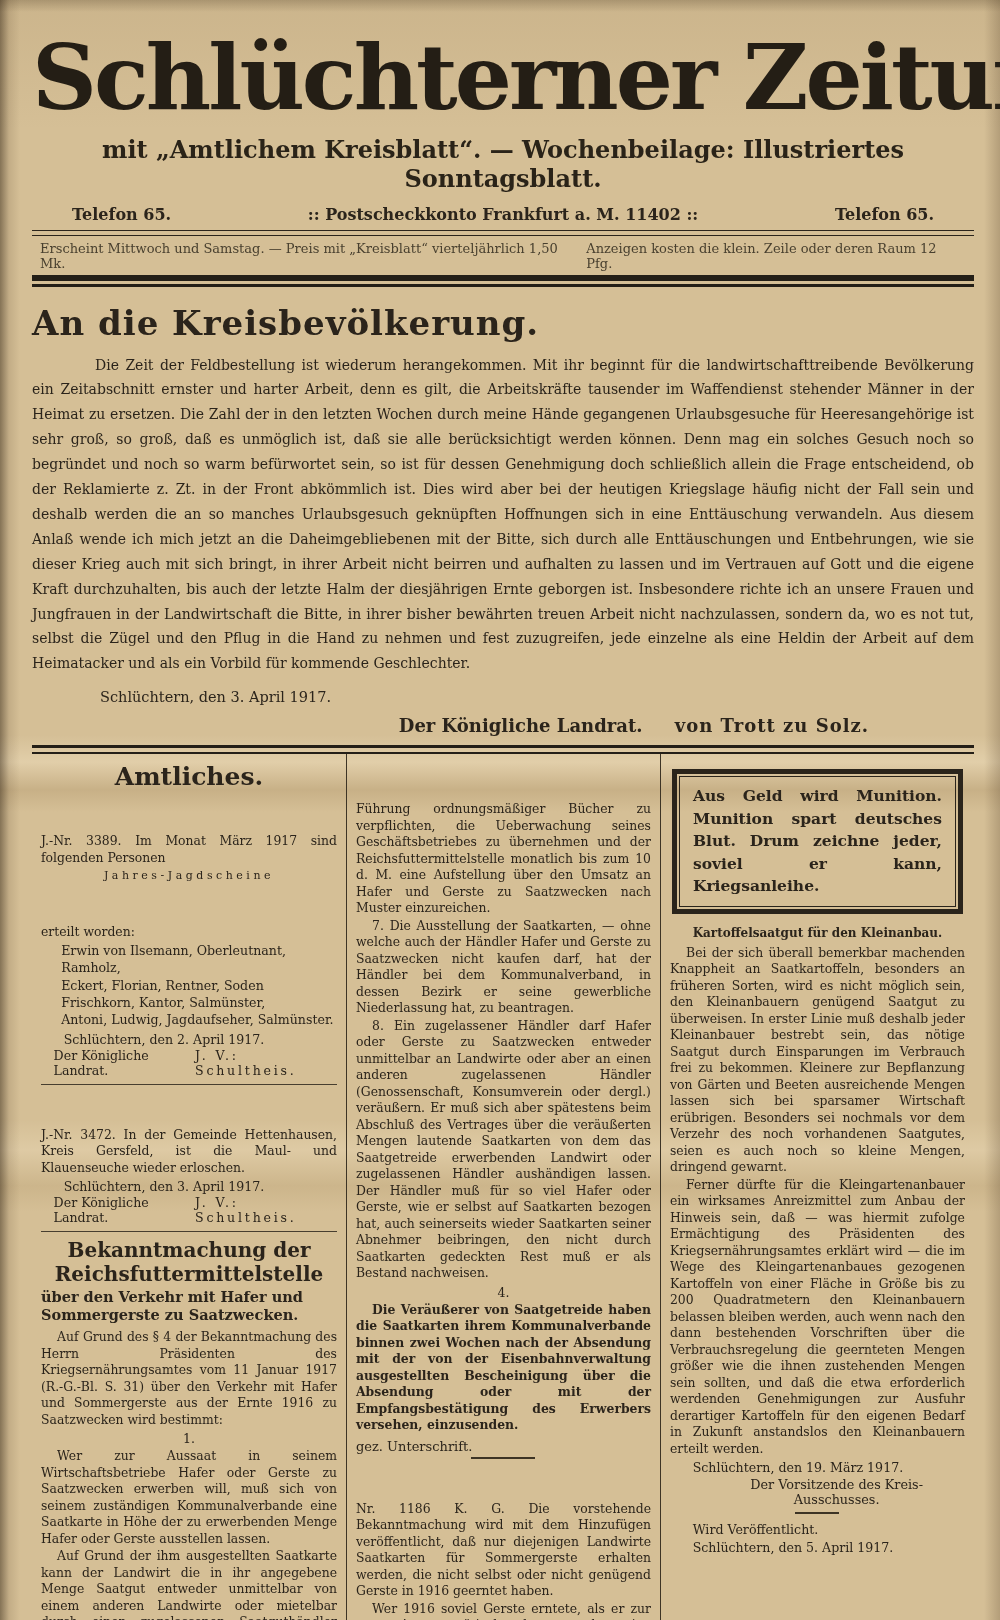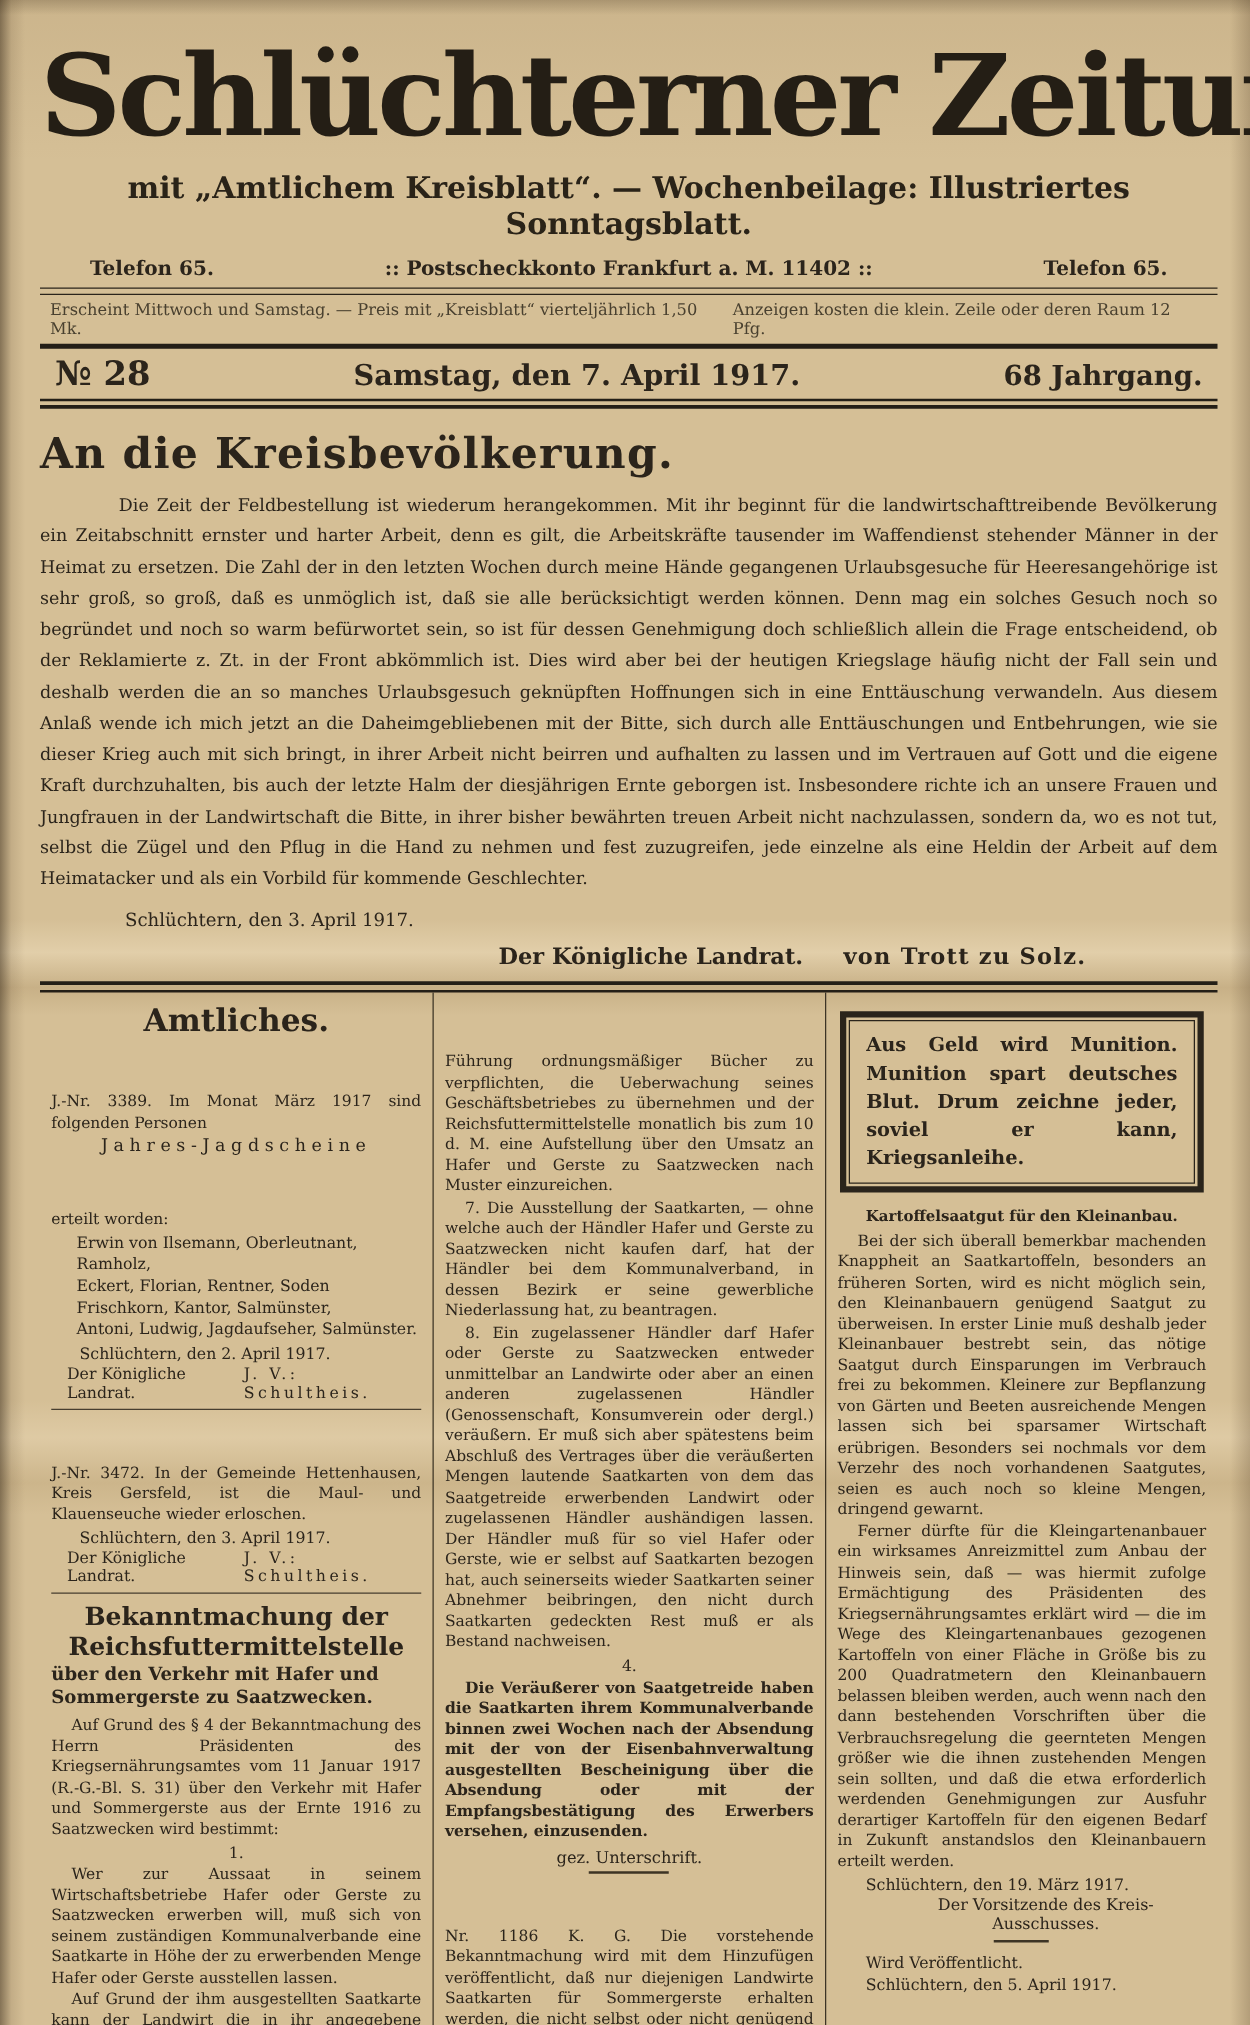--- a/index.html
+++ b/index.html
@@ -81,29 +81,29 @@
   .rule-heavy{ margin-top:9px; height:9px; border-top:3px solid #241f17; border-bottom:2px solid #241f17; }
   
   .columns{ display:flex; align-items:stretch; }
   .col{ width:33.333%; padding:5px 9px 0 9px; }
   .col + .col{ border-left:1px solid #3d3425; }
   .cp{ font-size:12.4px; line-height:1.33; text-align:justify; text-indent:1.3em; margin-bottom:1px; }
   .noindent{ text-indent:0;margin-top:42px; }
   .bold{ font-weight:bold; }
   .trule{ border:0; border-top:1px solid #473e2f; margin:5px 0; }
   .amtliches-h{ margin:3px 0 5px; text-align:center; font-size:25px; font-weight:bold; }
-  .jagd-title{ text-align:center; letter-spacing:0.32em; font-size:14px; margin:3px 0 2px; }
+  .jagd-title{ text-align:center; letter-spacing:0.32em; font-size:11px; margin:3px 0 2px; }
   .recipient{ padding-left:1.6em; font-size:12.6px; line-height:1.38; }
   .dateline{ padding-left:1.8em; margin-top:3px; font-size:12.6px; }
   .sig-row{ display:flex; justify-content:space-between; padding:1px 2px 1px 1em; font-size:12.6px; }
   .sp-name{ letter-spacing:0.22em; }
   .bek-h1{ margin-top:6px; text-align:center; font-size:20px; font-weight:bold; line-height:1.2; }
   .bek-h2{ margin:2px 0 5px; font-size:14.5px; font-weight:bold; line-height:1.25; }
   .sec-label{ text-align:center; margin:3px 0 2px; font-size:12.5px; }
-  .gez{ text-align:center; margin-top:5px; font-size:13px; }
+  .gez{ text-align:left; margin-top:5px; font-size:13px; }
   .gez-rule{ width:64px; border:0; border-top:2px solid #3d3425; margin:3px auto 7px; }
   
   .adbox{ border:5px solid #2a241b; padding:2px; margin:10px 2px 12px; }
   .adbox-inner{ border:1px solid #2a241b; padding:8px 13px; font-weight:bold; font-size:15.5px; line-height:1.45; text-align:justify; }
   .potato-h{ text-align:center; font-weight:bold; font-size:12px; margin:2px 0 5px; }
   .r-sig{ text-align:center; padding-left:3em; font-size:12.8px; margin-top:2px; }
   .short-rule{ width:44px; border:0; border-top:2px solid #3d3425; margin:5px auto 8px; }
 </style>
 </head>
 <body>
@@ -117,25 +117,20 @@
       <span>Telefon 65.</span>
       <span>:: Postscheckkonto Frankfurt a. M. 11402 ::</span>
       <span>Telefon 65.</span>
     </div>
     <div class="rule-double-thin"></div>
     <div class="publish-row">
       <span>Erscheint Mittwoch und Samstag. — Preis mit „Kreisblatt“ vierteljährlich 1,50 Mk.</span>
       <span>Anzeigen kosten die klein. Zeile oder deren Raum 12 Pfg.</span>
     </div>
     <div class="rule-thick"></div>
-    <div class="issue-row">
-      <span class="issue-no">№ 28</span>
-      <span class="issue-date">Samstag, den 7. April 1917.</span>
-      <span class="issue-vol">68 Jahrgang.</span>
-    </div>
     <div class="rule-double-mixed"></div>
   </header>
 
   <section>
     <h2 class="lead-headline">An die Kreisbevölkerung.</h2>
     <p class="lead-body">Die Zeit der Feldbestellung ist wiederum herangekommen. Mit ihr beginnt für die landwirtschafttreibende Bevölkerung ein Zeitabschnitt ernster und harter Arbeit, denn es gilt, die Arbeitskräfte tausender im Waffendienst stehender Männer in der Heimat zu ersetzen. Die Zahl der in den letzten Wochen durch meine Hände gegangenen Urlaubsgesuche für Heeresangehörige ist sehr groß, so groß, daß es unmöglich ist, daß sie alle berücksichtigt werden können. Denn mag ein solches Gesuch noch so begründet und noch so warm befürwortet sein, so ist für dessen Genehmigung doch schließlich allein die Frage entscheidend, ob der Reklamierte z. Zt. in der Front abkömmlich ist. Dies wird aber bei der heutigen Kriegslage häufig nicht der Fall sein und deshalb werden die an so manches Urlaubsgesuch geknüpften Hoffnungen sich in eine Enttäuschung verwandeln. Aus diesem Anlaß wende ich mich jetzt an die Daheimgebliebenen mit der Bitte, sich durch alle Enttäuschungen und Entbehrungen, wie sie dieser Krieg auch mit sich bringt, in ihrer Arbeit nicht beirren und aufhalten zu lassen und im Vertrauen auf Gott und die eigene Kraft durchzuhalten, bis auch der letzte Halm der diesjährigen Ernte geborgen ist. Insbesondere richte ich an unsere Frauen und Jungfrauen in der Landwirtschaft die Bitte, in ihrer bisher bewährten treuen Arbeit nicht nachzulassen, sondern da, wo es not tut, selbst die Zügel und den Pflug in die Hand zu nehmen und fest zuzugreifen, jede einzelne als eine Heldin der Arbeit auf dem Heimatacker und als ein Vorbild für kommende Geschlechter.</p>
     <p class="lead-dateline">Schlüchtern, den 3. April 1917.</p>
     <p class="lead-sig">
       <span>Der Königliche Landrat.</span>
       <span class="sig-name">von Trott zu Solz.</span>

